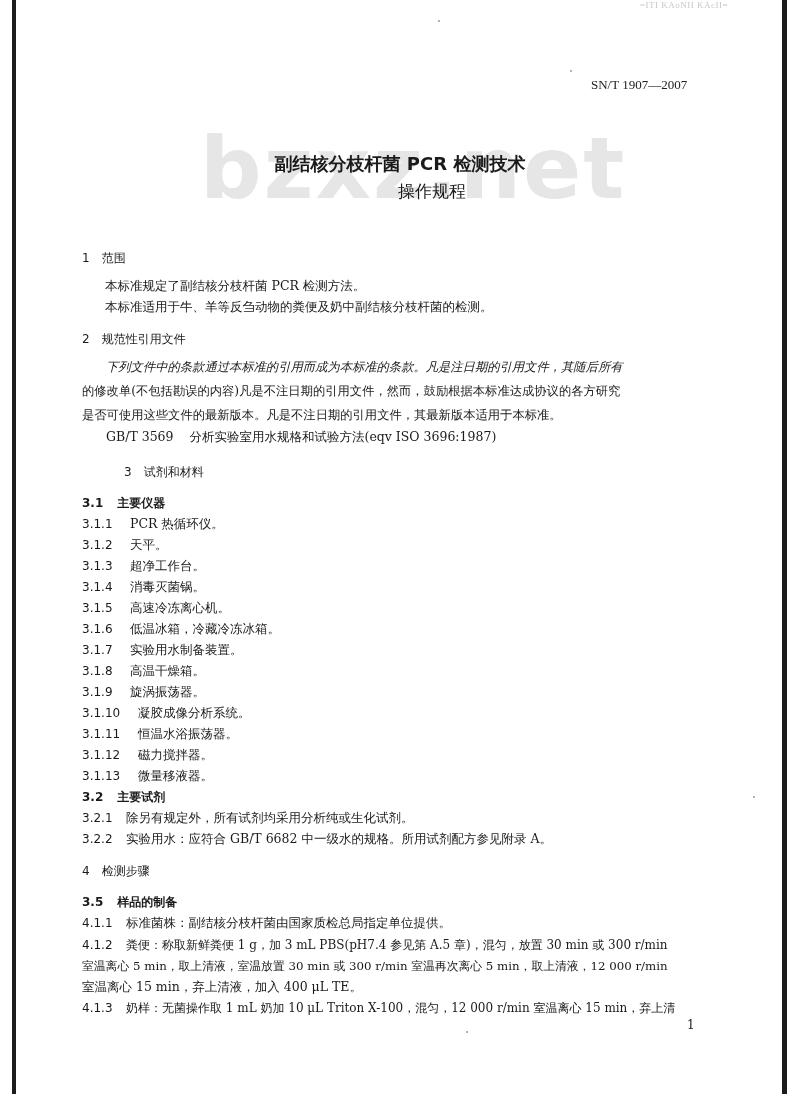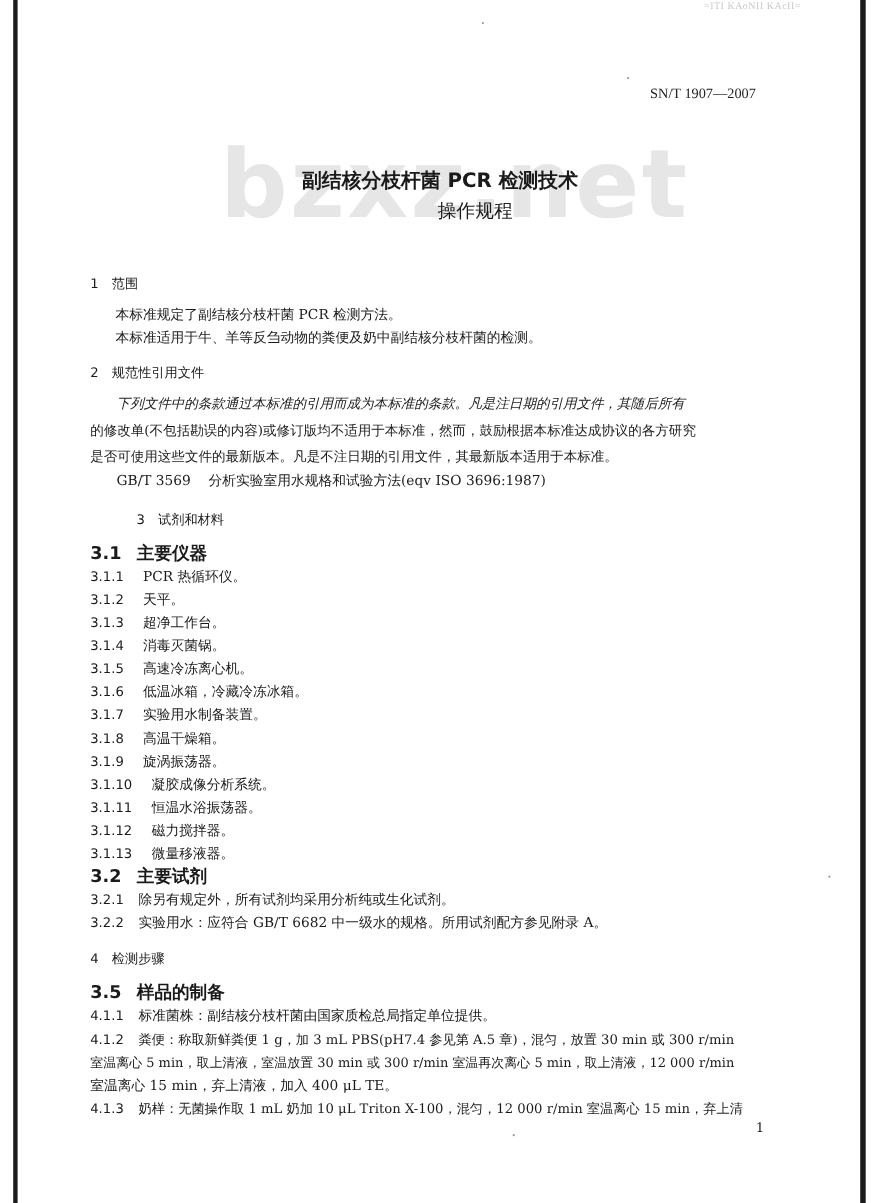--- a/index.html
+++ b/index.html
@@ -14,21 +14,21 @@
   .bg-watermark {
     position: absolute; left: 200px; top: 128px; width: 352px; height: 80px;
     font-family: "DejaVu Sans", sans-serif; font-weight: bold; font-size: 86px; line-height: 80px;
     color: #e6e6e6; letter-spacing: 2px; z-index: 0;
   }
   .title { position: absolute; left: 0; width: 800px; text-align: center; z-index: 1; font-family: "DejaVu Sans", sans-serif; color: #1a1a1a; }
   .title.l1 { top: 152px; font-size: 18px; font-weight: bold; }
   .title.l2 { top: 180px; font-size: 17px; padding-left: 32px; }
   .line { position: absolute; font-size: 12.5px; white-space: nowrap; line-height: 16px; z-index: 1; }
   .h1 { font-family: "DejaVu Sans", sans-serif; font-size: 12px; }
-  .h2 { font-family: "DejaVu Sans", sans-serif; font-size: 16px; font-weight: bold; }
+  .h2 { font-family: "DejaVu Sans", sans-serif; font-size: 12px; font-weight: bold; }
   .num { font-family: "DejaVu Sans", sans-serif; font-size: 12px; display: inline-block; }
   .gap { display: inline-block; }
   .page-no { position: absolute; left: 687px; top: 1018px; font-size: 12px; }
   .speck { position: absolute; width: 2px; height: 2px; background: #999; border-radius: 1px; }
 </style>
 </head>
 <body>
 
 <div class="border-left"></div>
 <div class="border-right"></div>
@@ -44,21 +44,21 @@
 <div class="line h1" style="left:82px; top:250px;">
   <span>1</span><span class="gap" style="width:12px"></span><span>范围</span>
 </div>
 <div class="line" style="left:105px; top:278px;text-align:center;">本标准规定了副结核分枝杆菌 PCR 检测方法。</div>
 <div class="line" style="left:105px; top:299px;">本标准适用于牛、羊等反刍动物的粪便及奶中副结核分枝杆菌的检测。</div>
 
 <div class="line h1" style="left:82px; top:331px;">
   <span>2</span><span class="gap" style="width:12px"></span><span>规范性引用文件</span>
 </div>
 <div class="line" style="left:106px; top:359px; font-size:12.3px;font-style:italic;">下列文件中的条款通过本标准的引用而成为本标准的条款。凡是注日期的引用文件，其随后所有</div>
-<div class="line" style="left:82px; top:383px; font-size:12.3px;">的修改单(不包括勘误的内容)或修订版均不适用于本标准，然而，鼓励根据本标准达成协议的各方研究</div>
+<div class="line" style="left:82px; top:383px; font-size:12.3px;">的修改单(不包括勘误的内容)凡是不注日期的引用文件，然而，鼓励根据本标准达成协议的各方研究</div>
 <div class="line" style="left:82px; top:407px; font-size:12.3px;">是否可使用这些文件的最新版本。凡是不注日期的引用文件，其最新版本适用于本标准。</div>
 <div class="line" style="left:106px; top:429px;">
   <span>GB/T 3569</span><span class="gap" style="width:16px"></span><span>分析实验室用水规格和试验方法(eqv ISO 3696:1987)</span>
 </div>
 
 <div class="line h1" style="left:82px; top:464px;margin-left:42px;">
   <span>3</span><span class="gap" style="width:12px"></span><span>试剂和材料</span>
 </div>
 
 <div class="line h2" style="left:82px; top:495px;">

